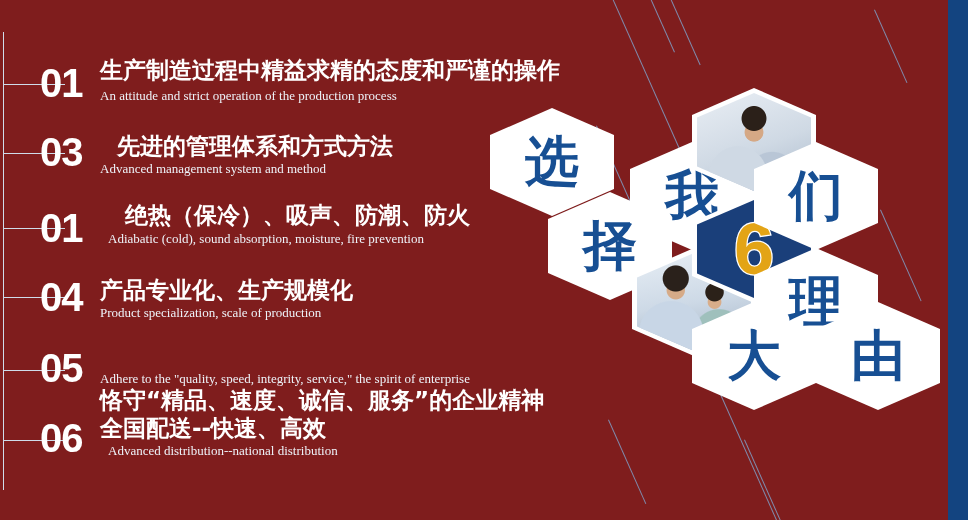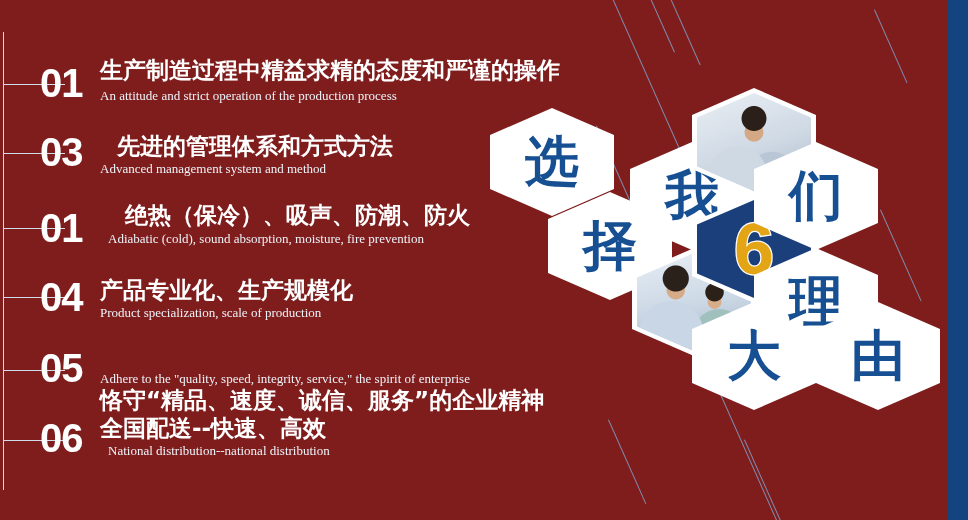--- a/index.html
+++ b/index.html
@@ -161,21 +161,21 @@
 
   <div class="row">
     <div class="num" style="left:40px;top:348px;text-align:right;">05</div>
     <div class="cn" style="left:100px;top:343px;margin-top:44px;">恪守“精品、速度、诚信、服务”的企业精神</div>
     <div class="en" style="left:100px;top:371px;">Adhere to the "quality, speed, integrity, service," the spirit of enterprise</div>
   </div>
 
   <div class="row">
     <div class="num" style="left:40px;top:418px;">06</div>
     <div class="cn" style="left:100px;top:415px;text-align:center;">全国配送--快速、高效</div>
-    <div class="en" style="left:108px;top:443px;">National distribution--national distribution</div>
+    <div class="en" style="left:108px;top:443px;">Advanced distribution--national distribution</div>
   </div>
 
   <div id="hexart">
 
     <div class="hexwrap" style="left:20px;top:28px;">
       <div class="shell"></div>
       <div class="inner white">
         <span class="glyph">选</span>
       </div>
     </div>

